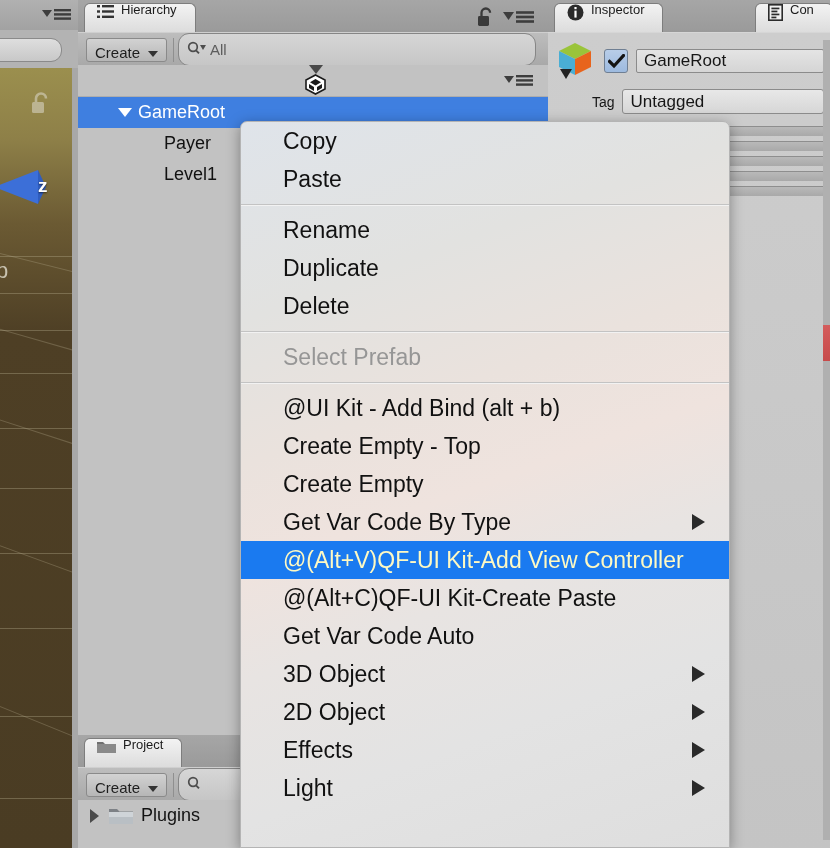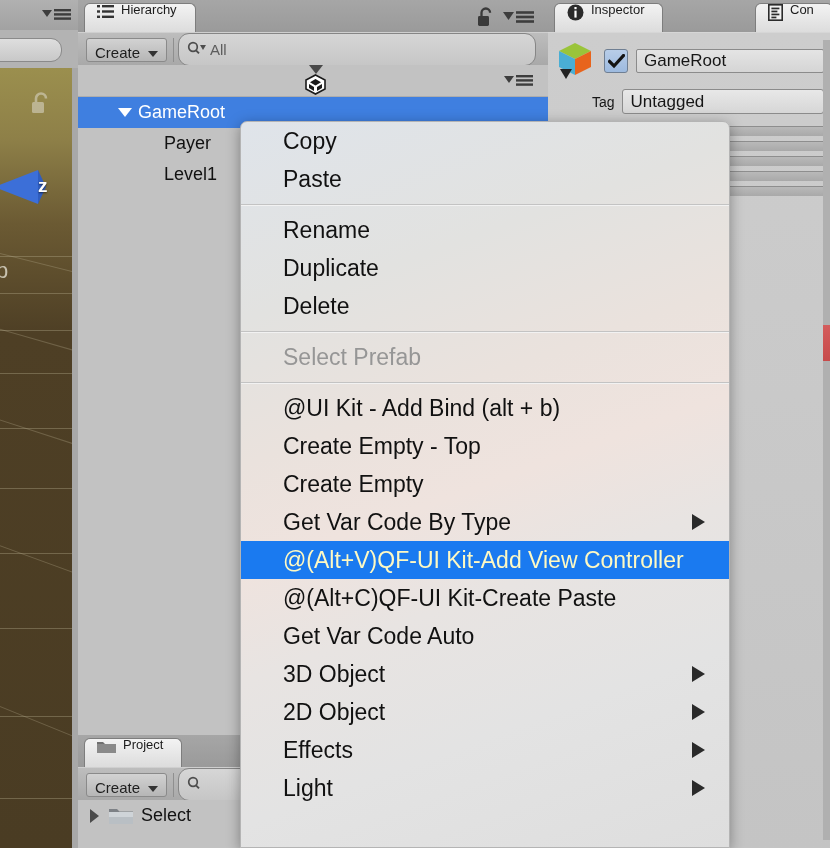--- a/index.html
+++ b/index.html
@@ -292,21 +292,21 @@
   <div id="proj-body">
     <div class="tree-row" style="padding-left:12px;">
       <span class="tri right"></span>
       <span style="margin:0 8px 0 4px;display:flex;">
         <svg width="24" height="19" viewBox="0 0 24 19">
           <path d="M0 3 h8 l2.5 2.5 h13.5 V18 H0z" fill="#7d8186"></path>
           <path d="M0 6 h24 v12 H0z" fill="#b9bfc4"></path>
           <path d="M0 6 h24 v5 H0z" fill="#cfd4d8"></path>
         </svg>
       </span>
-      <span>Select</span>
+      <span>Plugins</span>
     </div>
   </div>
 </div>
 
 <div class="abs" id="inspector">
   <div class="tab-strip"></div>
 
   <div class="tab">
     <span>
       <svg width="17" height="17" viewBox="0 0 17 17">

